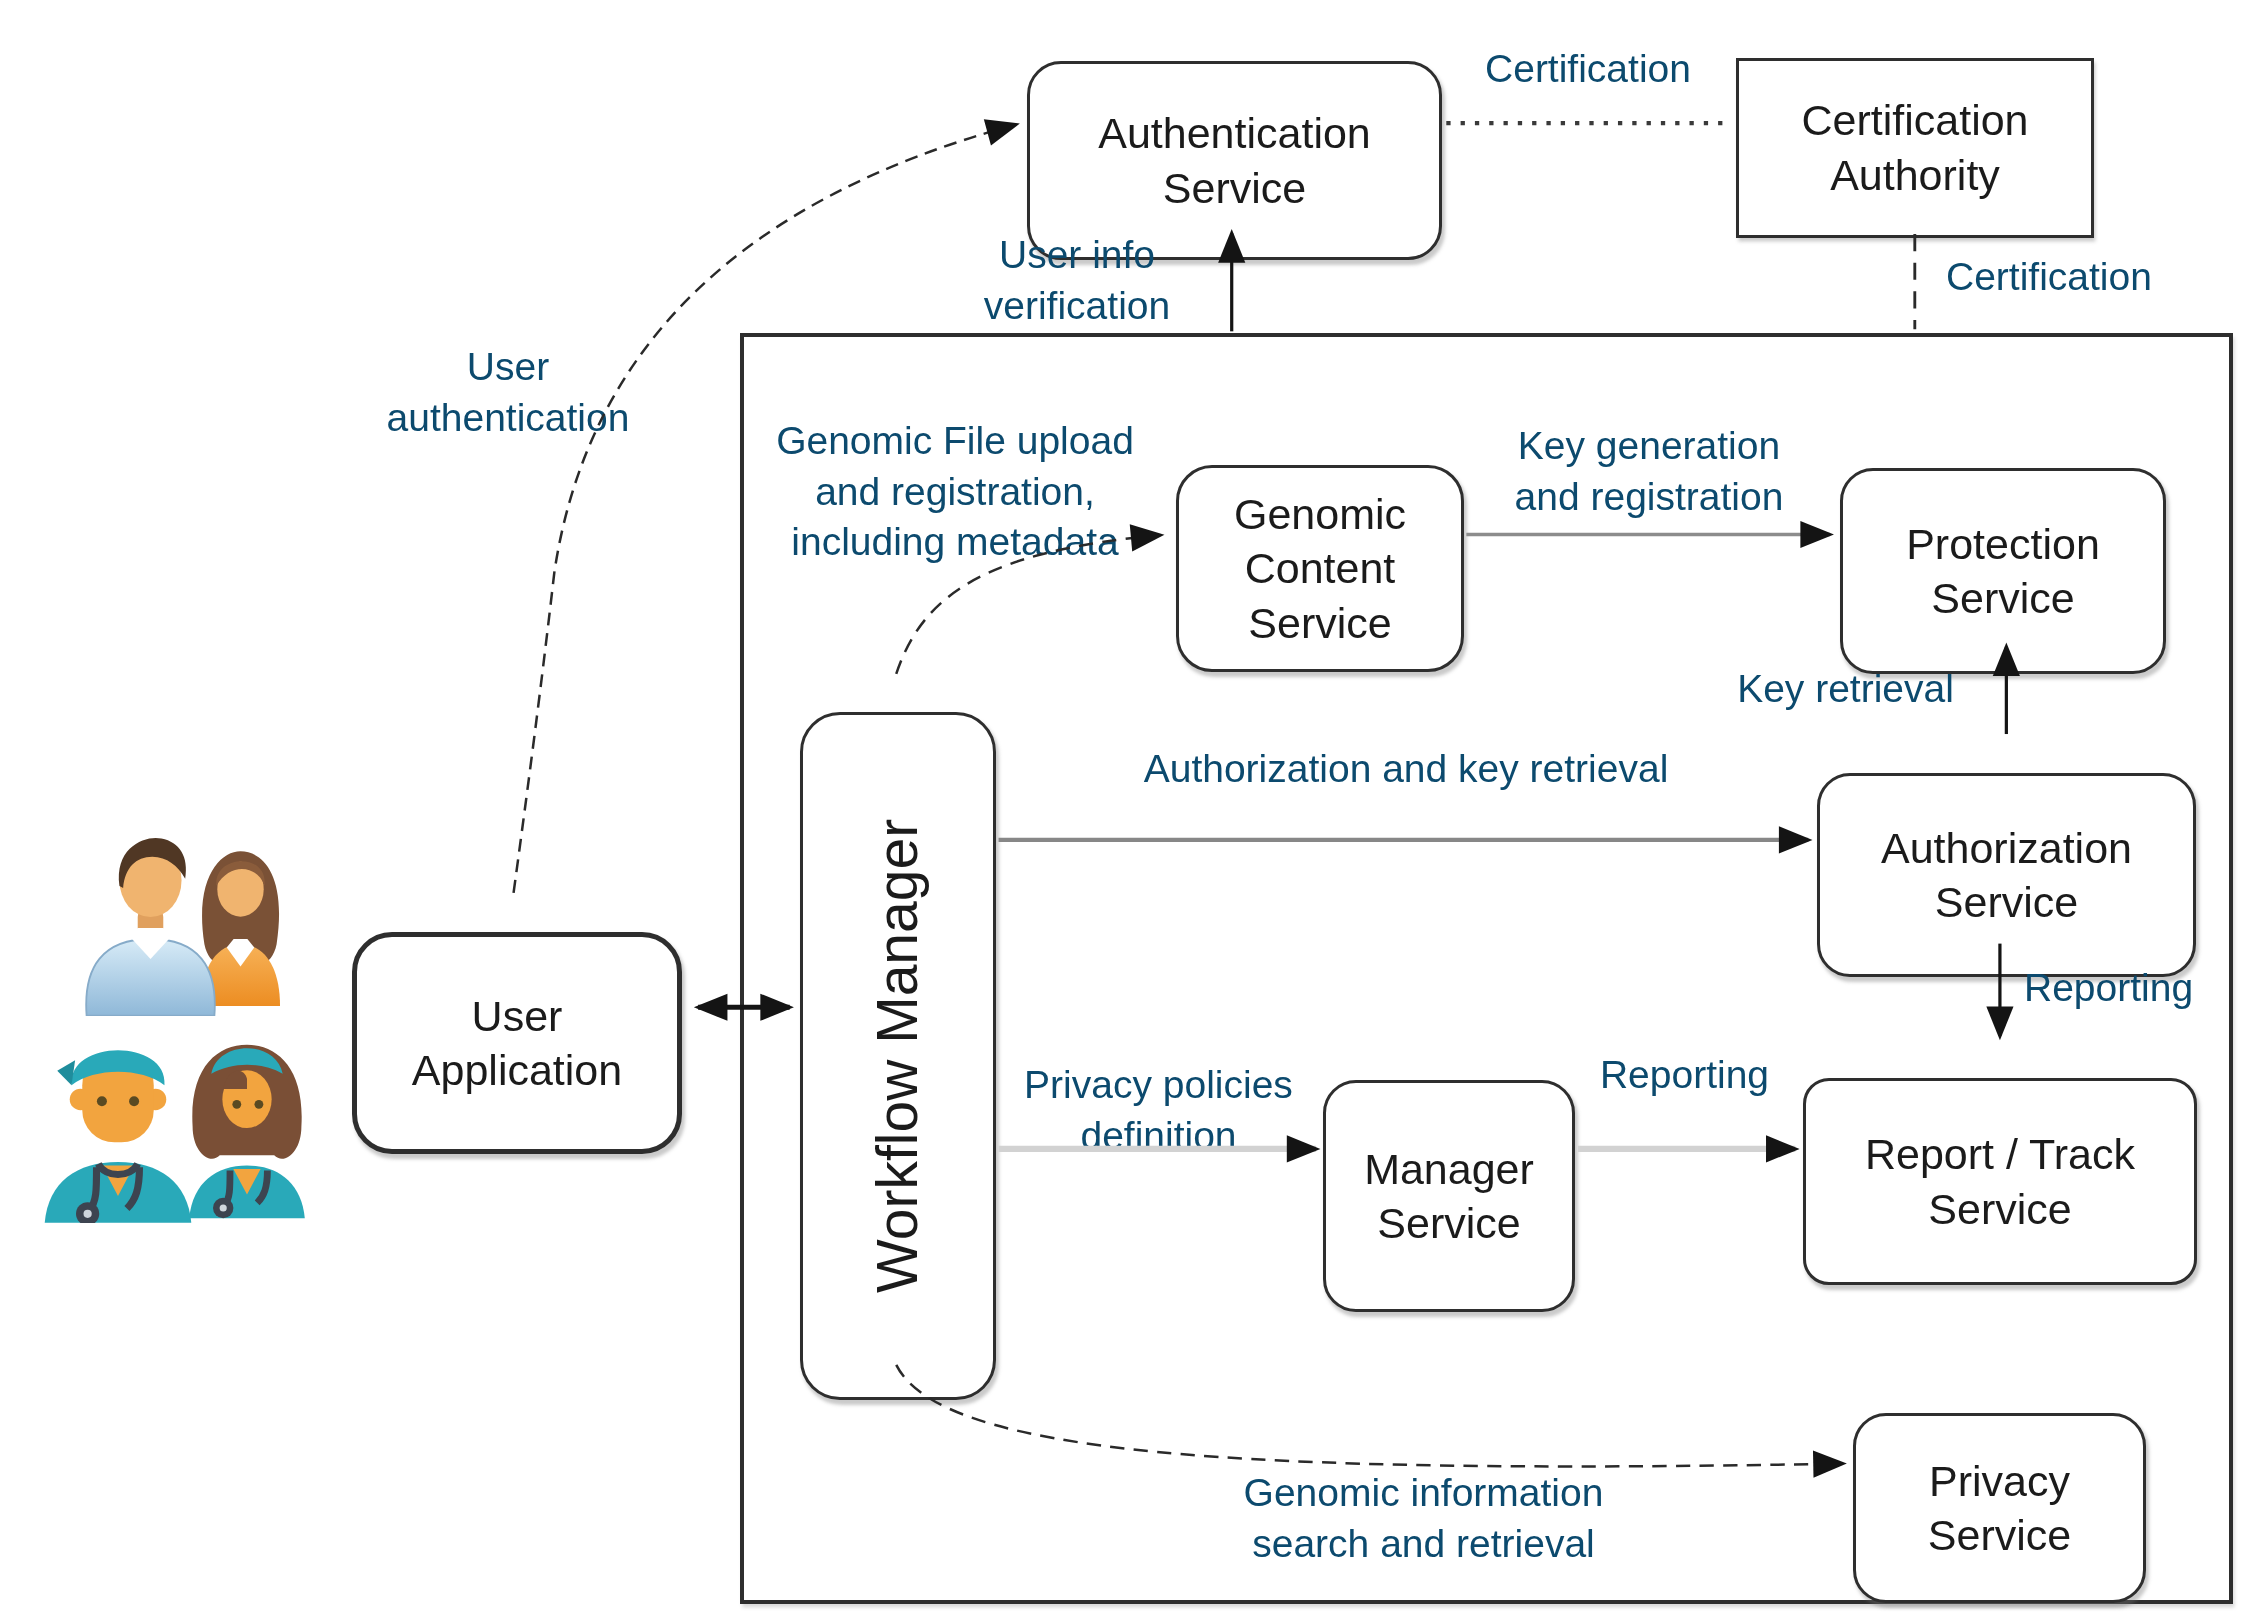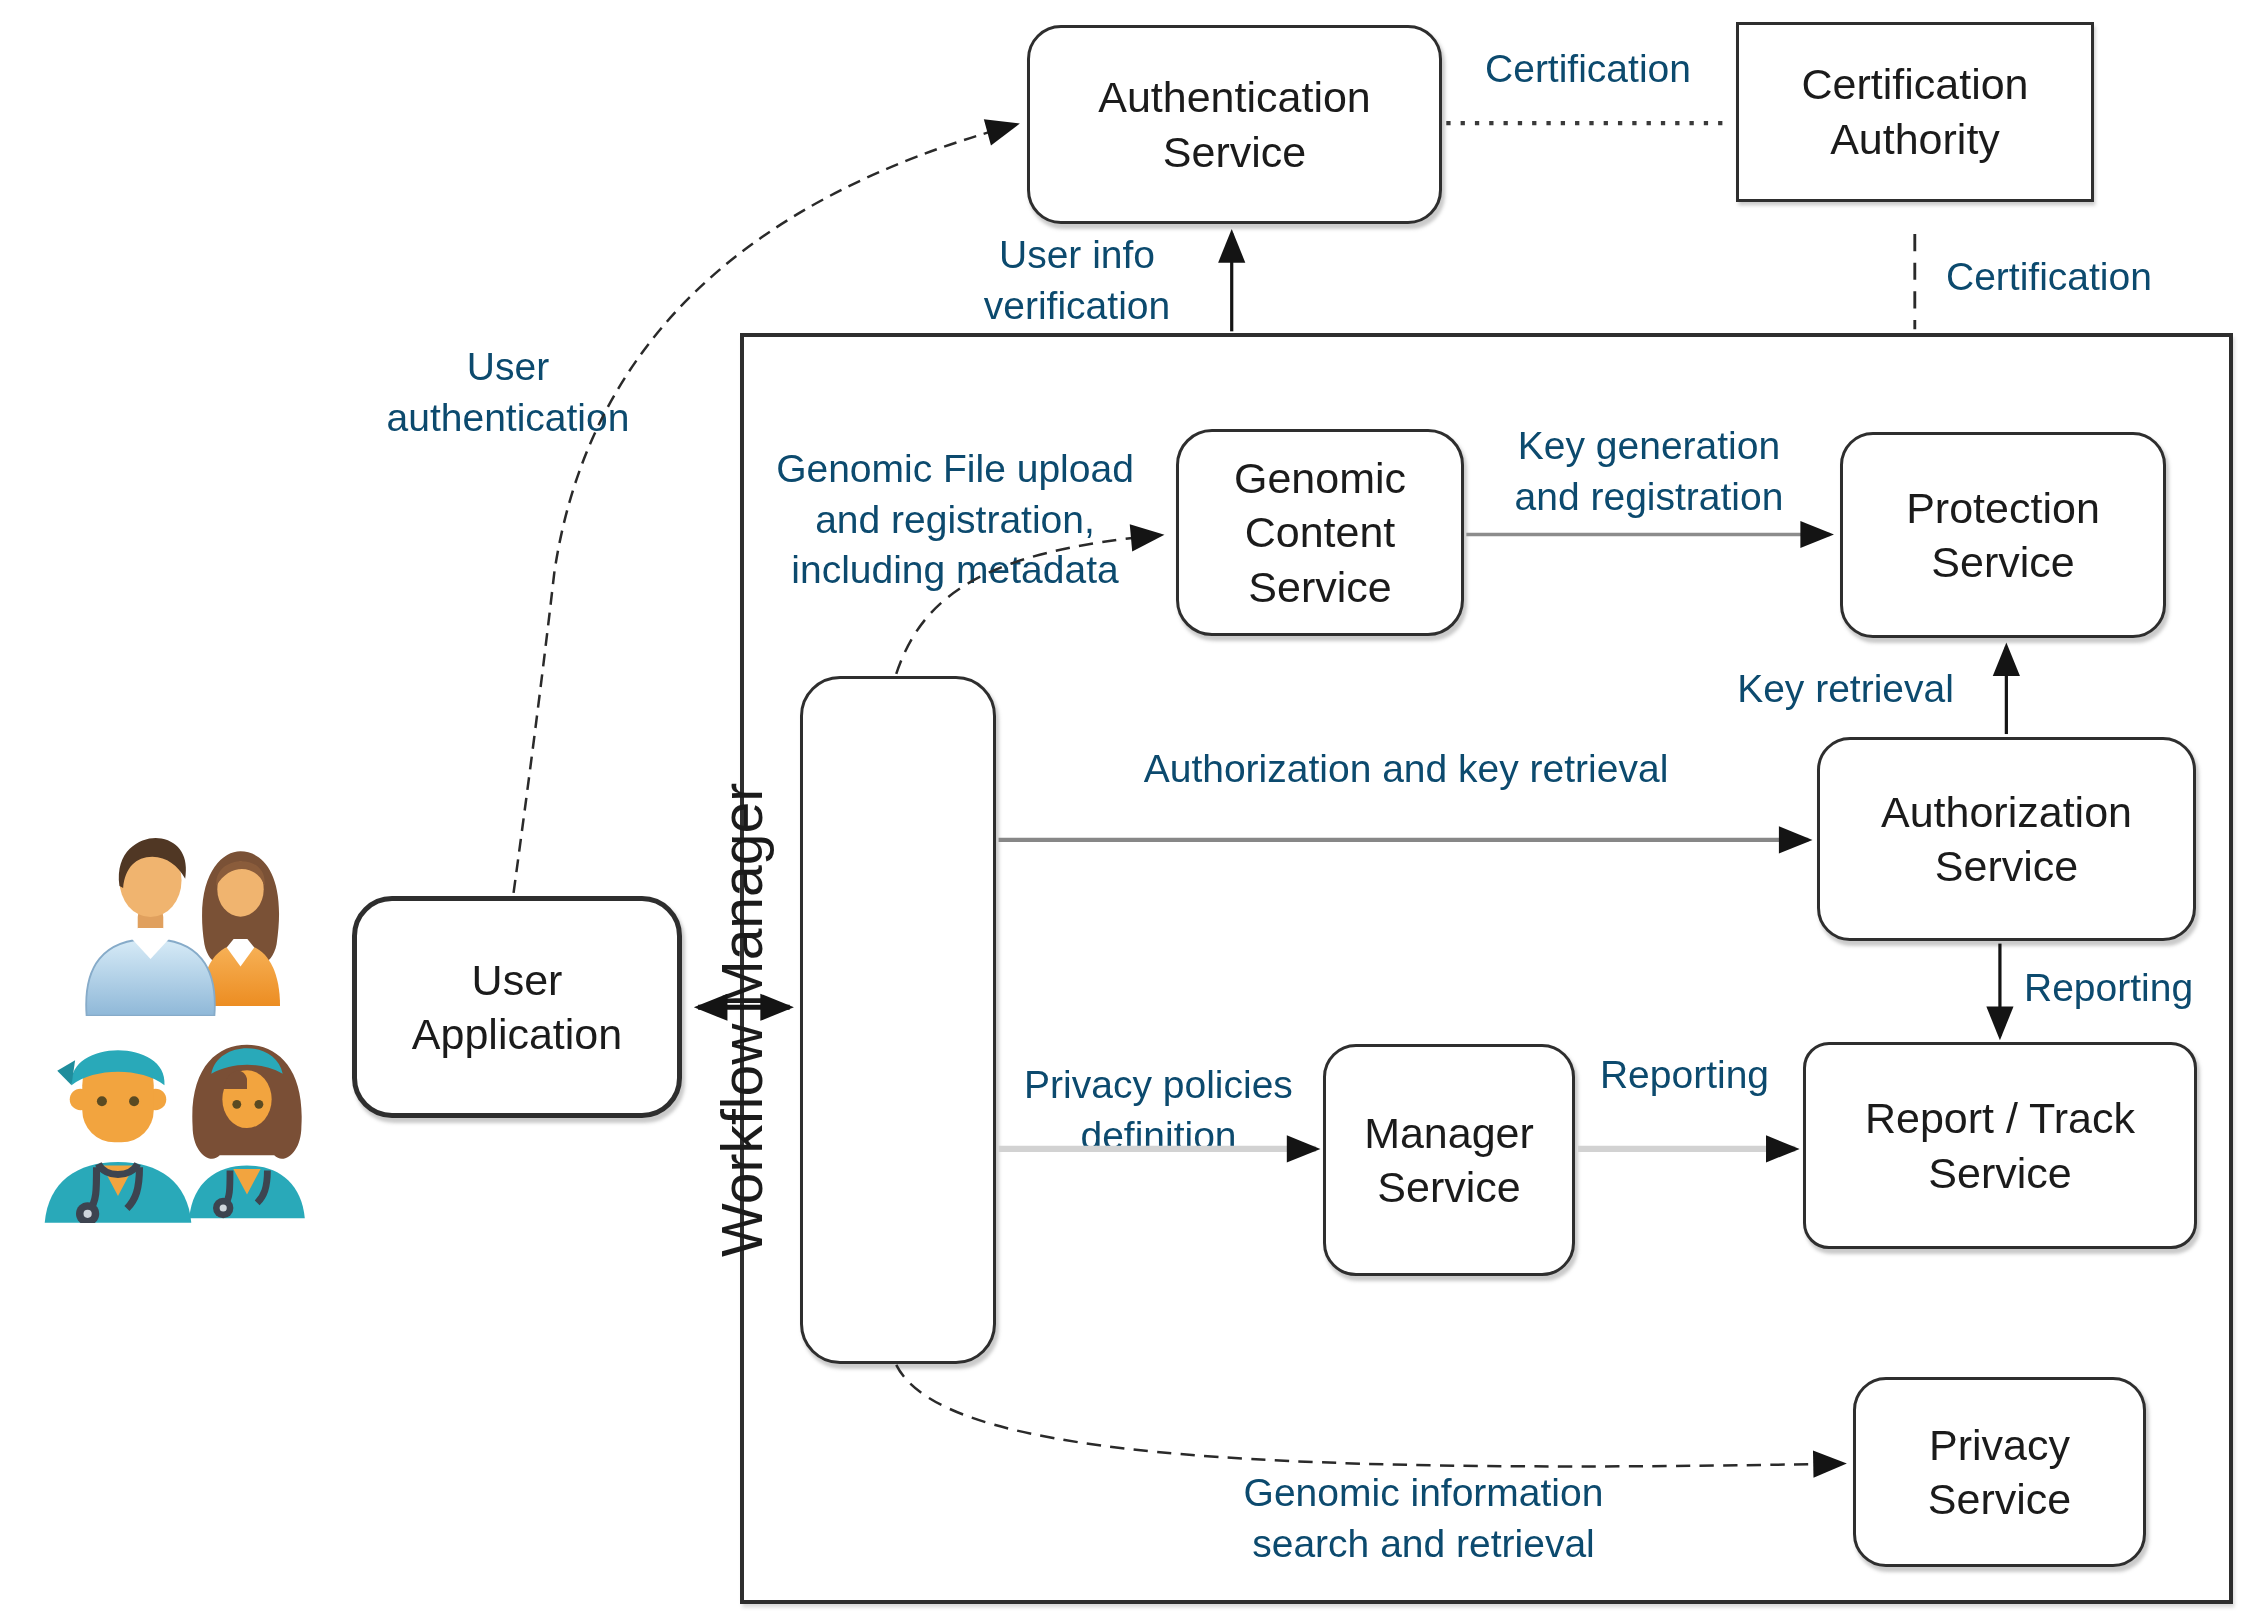--- a/index.html
+++ b/index.html
@@ -3,24 +3,24 @@
 <meta charset="utf-8">
 <title>Diagram</title>
 <style>
   html,body { margin:0; padding:0; background:#ffffff; }
   #canvas {
     position:relative; width:2261px; height:1624px; background:#ffffff;
     font-family:"Liberation Sans", sans-serif; color:#1c1c1c; overflow:hidden;
   }
   .node {
     position:absolute; background:#ffffff; border:3.6px solid #2e2e2e; border-radius:31.5px;
-    display:flex; align-items:center; justify-content:flex-end; text-align:center;
+    display:flex; align-items:center; justify-content:center; text-align:center;
     font-size:43px; line-height:1.26; color:#1b1b1b; z-index:3;
     box-shadow:2.1px 4.3px 3.6px rgba(115,115,115,0.38);
-    padding:0 13px; box-sizing:border-box;
+    padding:0 13px; box-sizing:border-box;margin-top:36px;
   }
   .node.sharp { border-radius:0; }
   .boundary {
     position:absolute; border:4.3px solid #2e2e2e; background:transparent; z-index:1;
     box-shadow:2.1px 4.3px 3.6px rgba(130,130,130,0.30);
   }
   .edge-label { position:absolute; font-size:39px; line-height:1.30; text-align:center; color:#0c4a6e; z-index:4; }
   .edge-label span { display:block; }
   .nowrap { white-space:nowrap; }
   #wires { position:absolute; left:0; top:0; z-index:5; pointer-events:none; }
@@ -85,21 +85,21 @@
 
   <div class="edge-label nowrap" style="left:1946px; top:252px; width:286px; text-align:left;">
     <span>Certification</span>
   </div>
 
   <div class="edge-label" style="left:959px; top:230px; width:236px;">
     <span>User info</span>
     <span>verification</span>
   </div>
 
-  <div class="edge-label" style="left:760px; top:416px; width:390px;margin-top:28px;">
+  <div class="edge-label" style="left:760px; top:416px; width:390px;">
     <span>Genomic File upload</span>
     <span>and registration,</span>
     <span>including metadata</span>
   </div>
 
   <div class="edge-label" style="left:1488px; top:421px; width:322px;">
     <span>Key generation</span>
     <span>and registration</span>
   </div>
 

